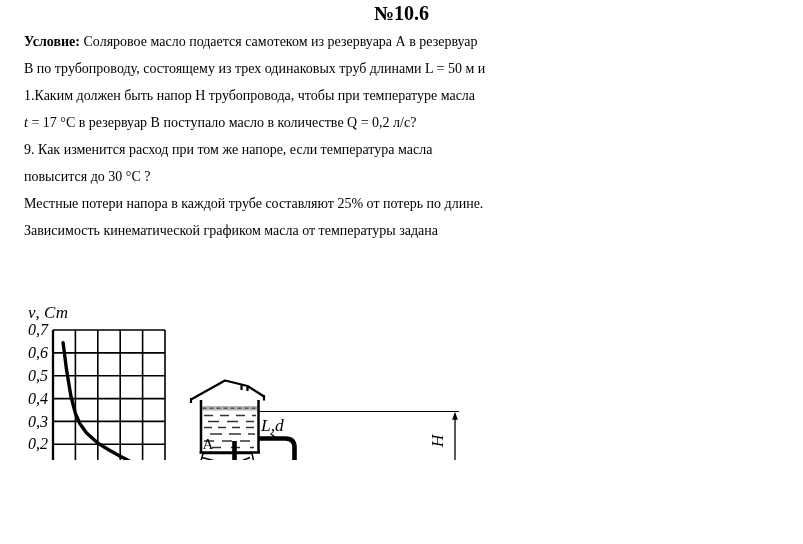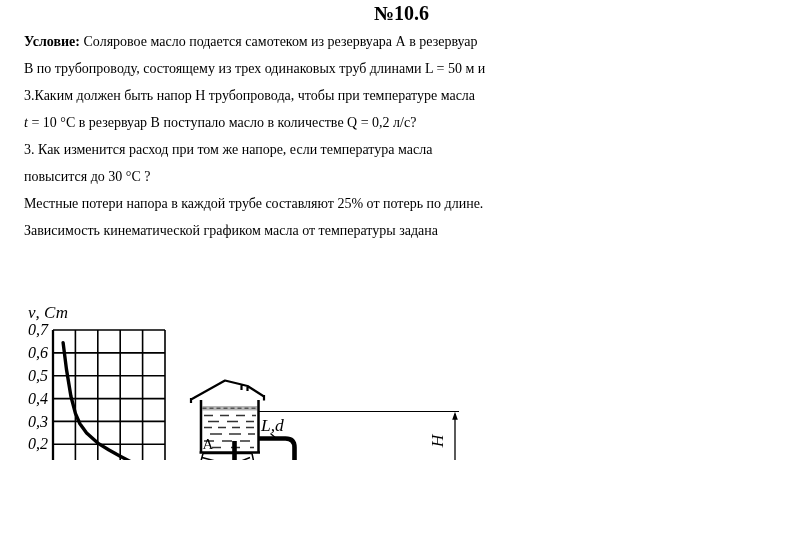--- a/index.html
+++ b/index.html
@@ -20,23 +20,23 @@
 </style>
 </head>
 <body>
 
 <div id="page">
   <div id="page-title">№10.6</div>
 
   <div id="problem">
     <div class="pline"><b>Условие:</b><span> Соляровое масло подается самотеком из резервуара А в резервуар</span></div>
     <div class="pline"><span>В по трубопроводу, состоящему из трех одинаковых труб длинами L = 50 м и</span></div>
-    <div class="pline"><span>3.Каким должен быть напор Н трубопровода, чтобы при температуре масла</span></div>
-    <div class="pline"><i>t</i><span> = 10 °С в резервуар В поступало масло в количестве Q = 0,2 л/с?</span></div>
-    <div class="pline"><span>3. Как изменится расход при том же напоре, если температура масла</span></div>
+    <div class="pline"><span>1.Каким должен быть напор Н трубопровода, чтобы при температуре масла</span></div>
+    <div class="pline"><i>t</i><span> = 17 °С в резервуар В поступало масло в количестве Q = 0,2 л/с?</span></div>
+    <div class="pline"><span>9. Как изменится расход при том же напоре, если температура масла</span></div>
     <div class="pline"><span>повысится до 30 °С ?</span></div>
     <div class="pline"><span>Местные потери напора в каждой трубе составляют 25% от потерь по длине.</span></div>
     <div class="pline"><span>Зависимость кинематической графиком масла от температуры задана</span></div>
   </div>
 
   <svg id="figs" viewBox="0 296 803 248" width="803" height="248">
 
     <g>
       <text class="axlab" x="28" y="318">ν, Ст</text>
 

